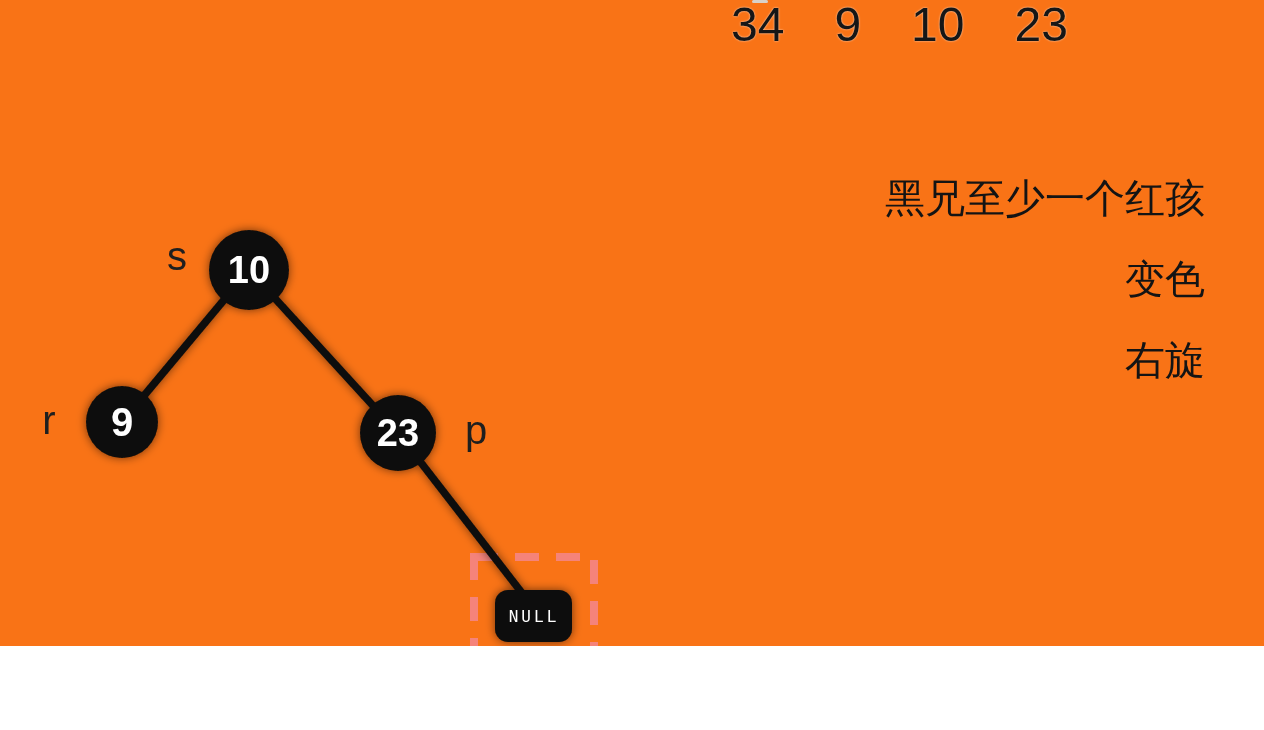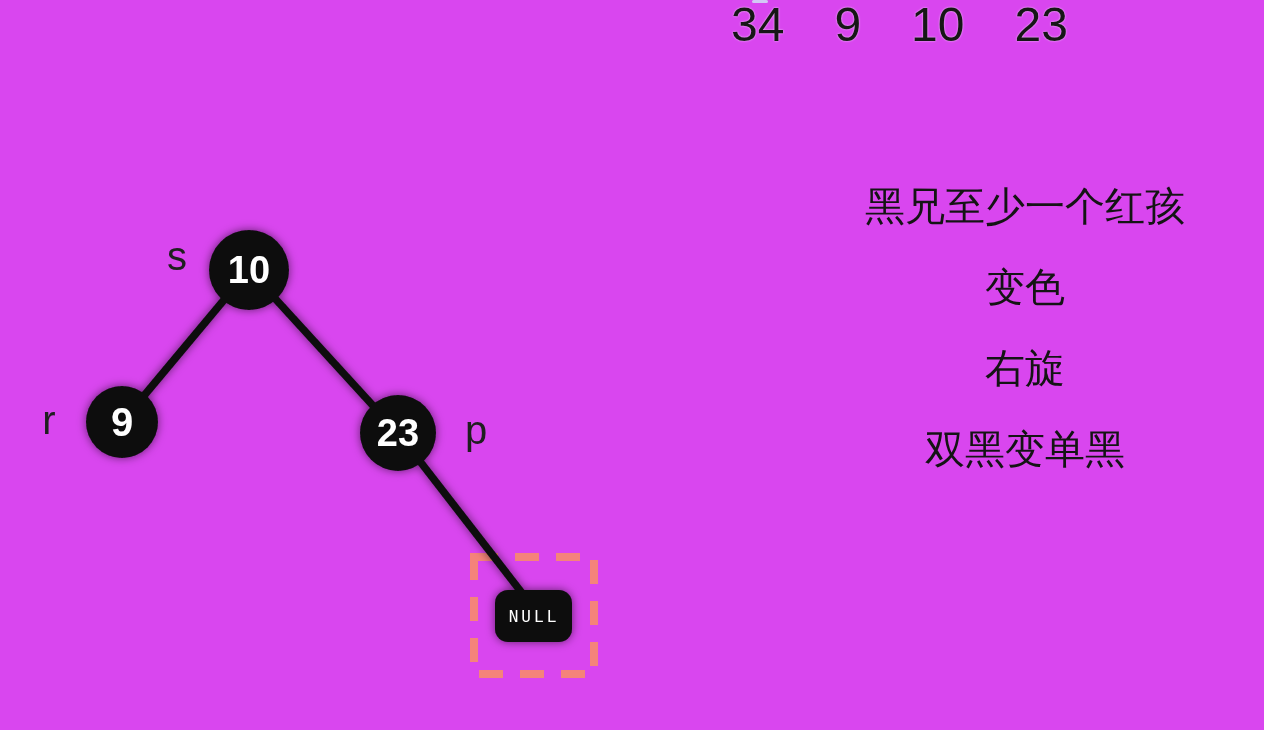--- a/index.html
+++ b/index.html
@@ -4,22 +4,22 @@
 <style>
   * { margin: 0; padding: 0; box-sizing: border-box; }
   html, body { background: #ffffff; }
   body {
     font-family: "Liberation Sans", "DejaVu Sans", sans-serif;
     color: #111111;
   }
   .stage {
     position: relative;
     width: 1264px;
-    height: 730px;
-    background: #d946ef;
+    height: 646px;
+    background: #f97316;
     overflow: hidden;
   }
 
   
   .top-numbers {
     position: absolute;
     left: 731px;
     top: -3px;
     display: flex;
     gap: 50px;
@@ -78,25 +78,25 @@
   .dash-box {
     fill: none;
     stroke-width: 8;
     stroke-dasharray: 24 17;
   }
 
   
   .notes {
     position: absolute;
     left: 845px;
-    top: 184px;
+    top: 176px;
     width: 360px;
     display: flex;
     flex-direction: column;
-    align-items: center;
+    align-items: flex-end;
     gap: 37px;
     font-size: 40px;
     line-height: 1.1;
     color: #141414;
     white-space: nowrap;
   }
 </style>
 </head>
 <body>
 
@@ -139,16 +139,15 @@
 
     <text class="ptr-label" x="177" y="270">s</text>
     <text class="ptr-label" x="49" y="434">r</text>
     <text class="ptr-label" x="476" y="444">p</text>
   </svg>
 
   <div class="notes">
     <div>黑兄至少一个红孩</div>
     <div>变色</div>
     <div>右旋</div>
-    <div>双黑变单黑</div>
   </div>
 
 </div>
 
 </body></html>

